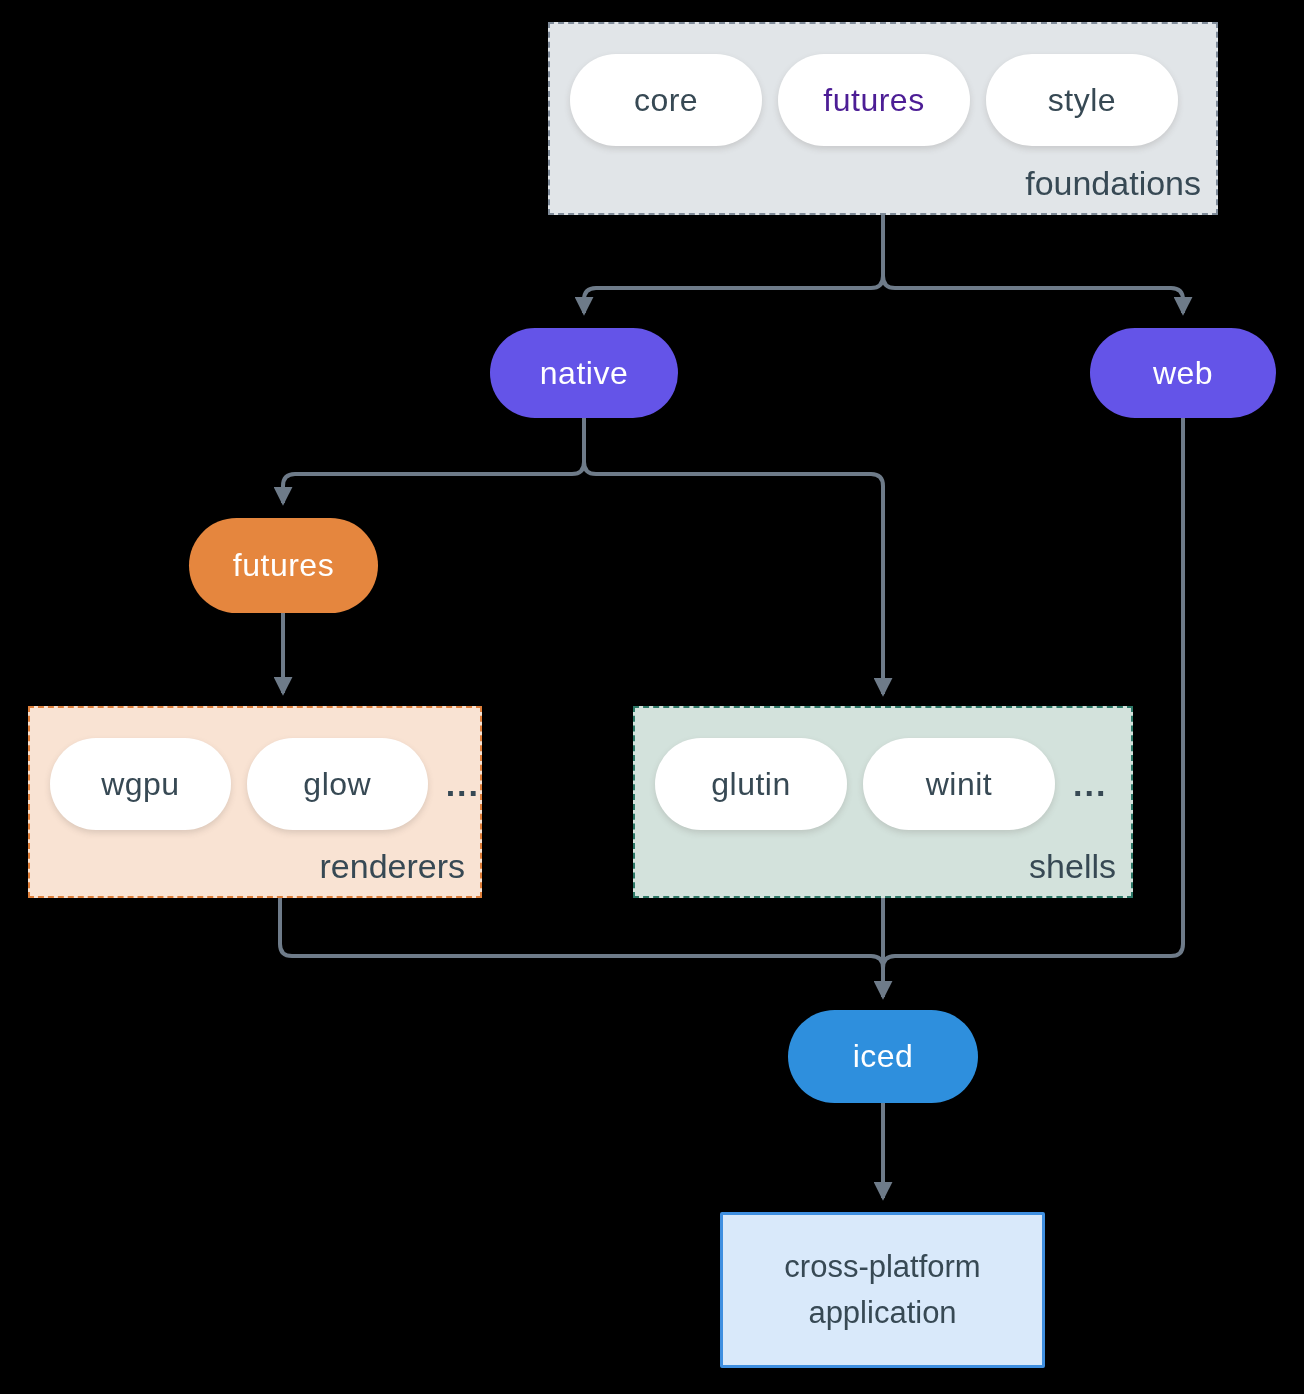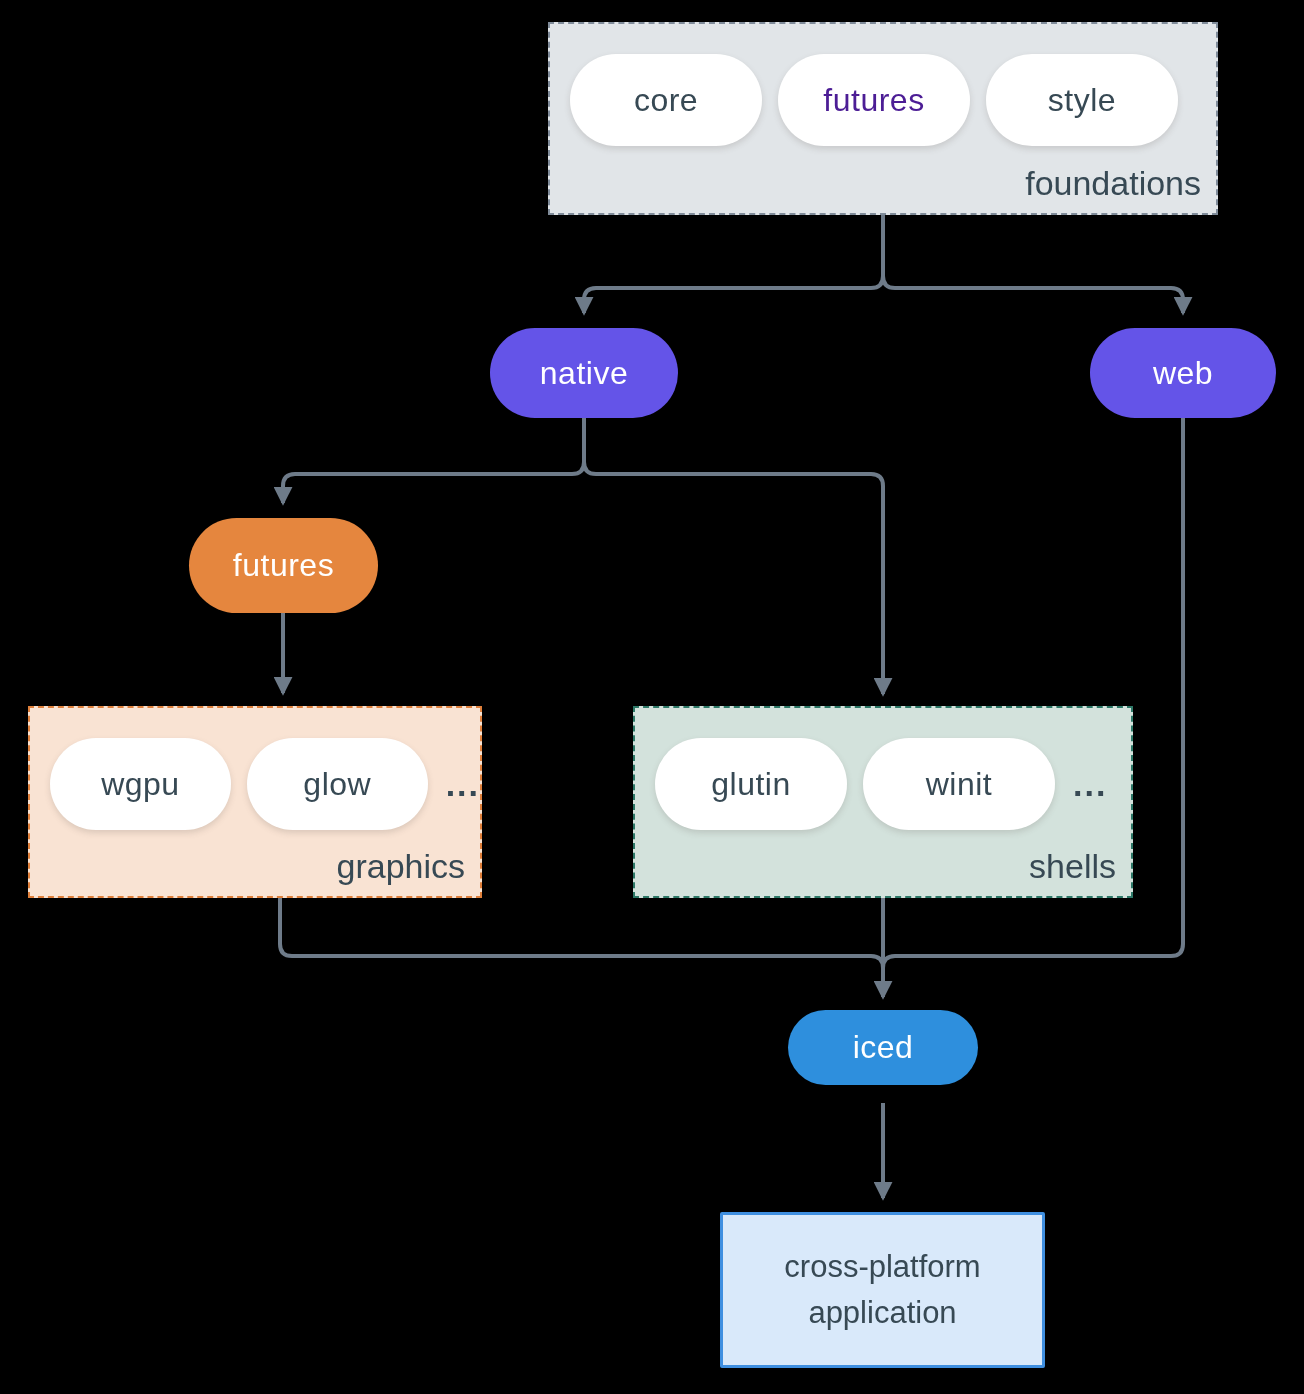--- a/index.html
+++ b/index.html
@@ -110,29 +110,29 @@
   <div class="pill abs" style="left: 1090px; top: 328px; width: 186px; height: 90px; background-color: rgb(100, 84, 232); color: rgb(255, 255, 255);">web</div>
 
   <div class="pill abs" style="left: 189px; top: 518px; width: 189px; height: 95px; background-color: rgb(229, 134, 62); color: rgb(255, 255, 255);">futures</div>
 
   <div class="group" style="left: 28px; top: 706px; width: 454px; height: 192px; background-color: rgb(249, 227, 211); border-color: rgb(224, 128, 59);">
     <div class="pill-row">
       <div class="pill white" style="color: rgb(55, 73, 84);">wgpu</div>
       <div class="pill white" style="color: rgb(55, 73, 84);">glow</div>
       <div class="ellipsis" style="color: rgb(55, 73, 84);">...</div>
     </div>
-    <div class="group-label" style="color: rgb(55, 73, 84);">graphics</div>
+    <div class="group-label" style="color: rgb(55, 73, 84);">renderers</div>
   </div>
 
   <div class="group" style="left: 633px; top: 706px; width: 500px; height: 192px; background-color: rgb(211, 226, 220); border-color: rgb(45, 120, 103);">
     <div class="pill-row">
       <div class="pill white" style="color: rgb(55, 73, 84);">glutin</div>
       <div class="pill white" style="color: rgb(55, 73, 84);">winit</div>
       <div class="ellipsis" style="color: rgb(55, 73, 84);">...</div>
     </div>
     <div class="group-label" style="color: rgb(55, 73, 84);">shells</div>
   </div>
 
-  <div class="pill abs" style="left: 788px; top: 1010px; width: 190px; height: 75px; background-color: rgb(46, 143, 221); color: rgb(255, 255, 255); text-align: right;">iced</div>
+  <div class="pill abs" style="left: 788px; top: 1010px; width: 190px; height: 93px; background-color: rgb(46, 143, 221); color: rgb(255, 255, 255); text-align: right;">iced</div>
 
   <div class="app-box" style="background-color: rgb(217, 233, 250); border-color: rgb(63, 143, 224); color: rgb(55, 73, 84);">cross-platform application</div>
 
 </div>
 
 </body></html>

